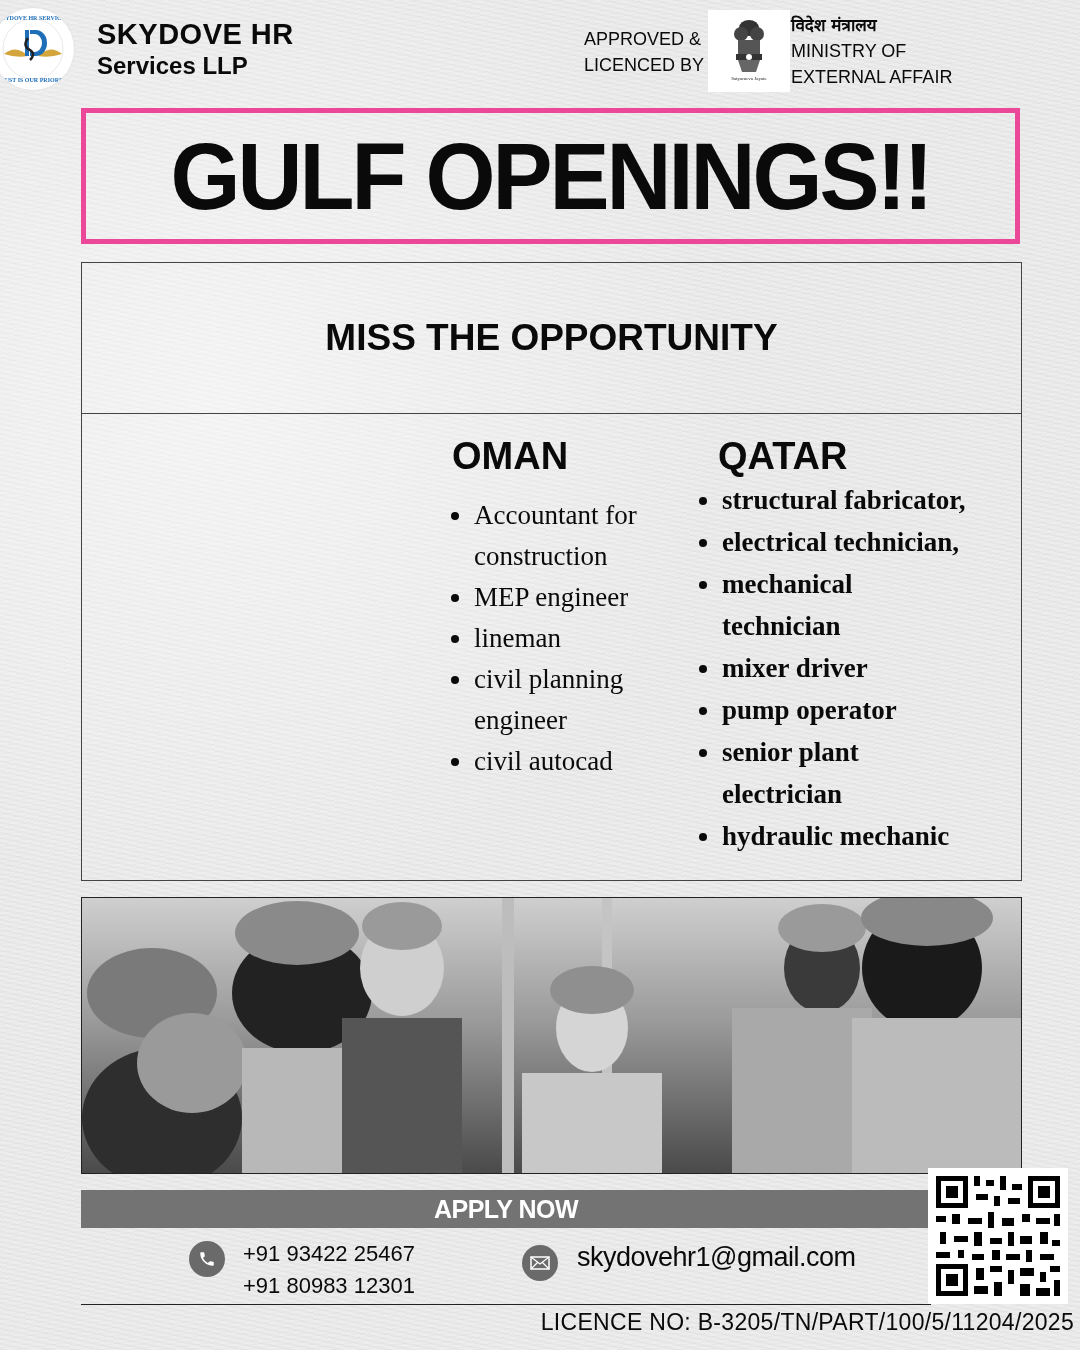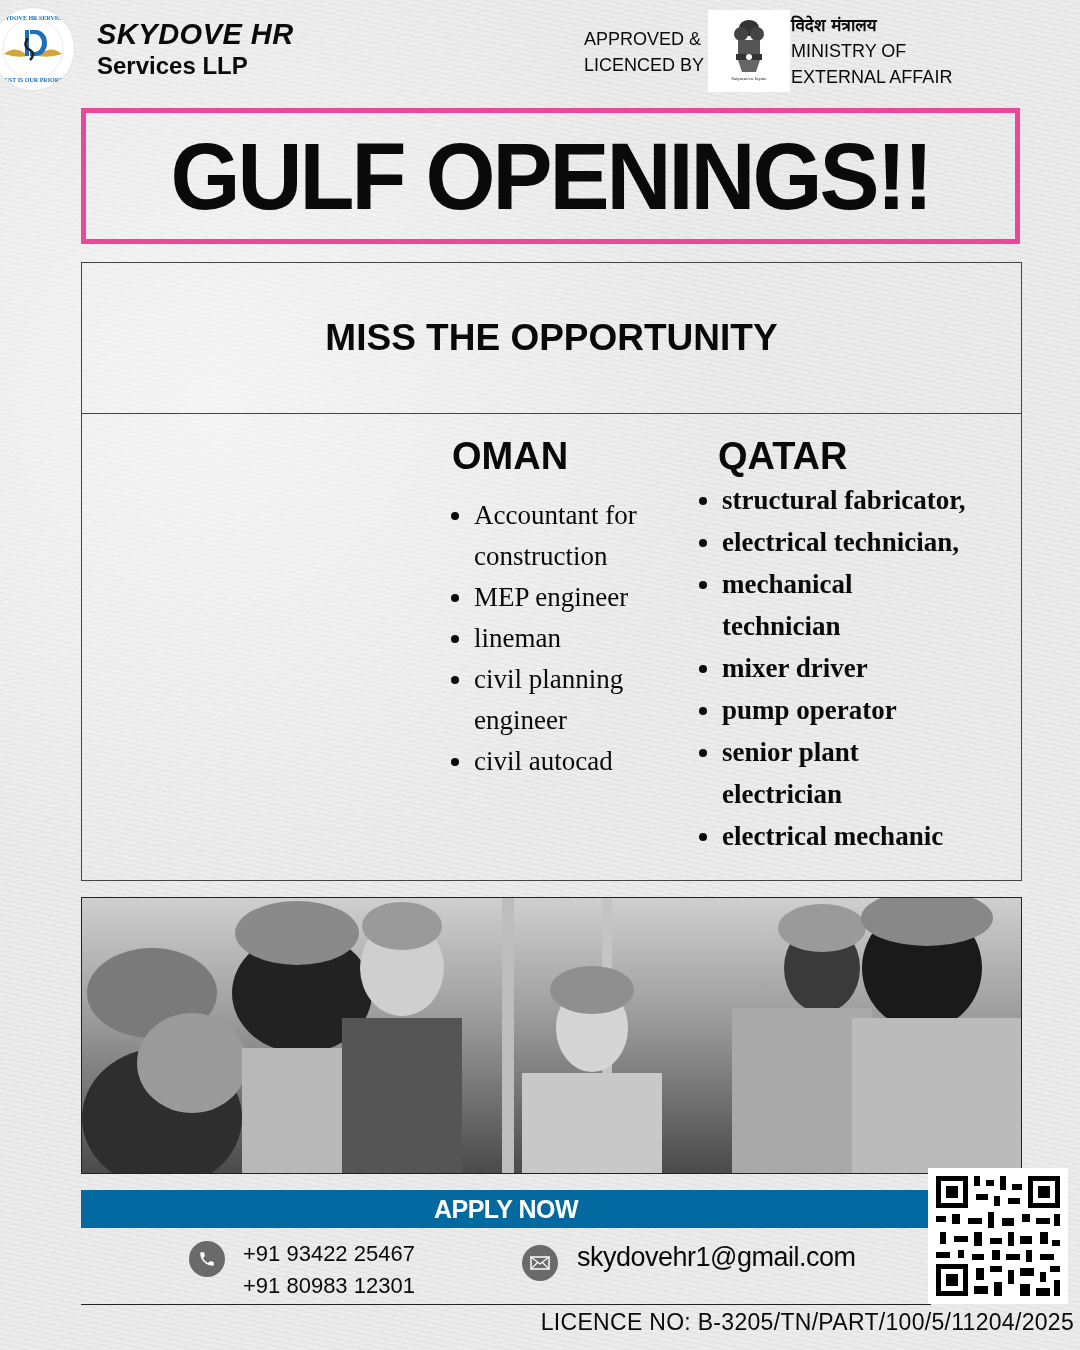--- a/index.html
+++ b/index.html
@@ -7,21 +7,21 @@
     background:#ececec;
     background-image:
       radial-gradient(circle at 20% 30%, rgba(255,255,255,.5) 0, rgba(255,255,255,0) 40%),
       repeating-linear-gradient(12deg, rgba(0,0,0,.025) 0 2px, rgba(255,255,255,.03) 2px 5px),
       repeating-linear-gradient(-8deg, rgba(0,0,0,.02) 0 1px, rgba(255,255,255,0) 1px 4px);
     font-family:"Liberation Sans", sans-serif; color:#0a0a0a;}
   .abs{position:absolute;}
   
   .logo{left:-8px;top:8px;width:82px;height:82px;border-radius:50%;background:#fff;
     box-shadow:0 0 0 1px #e4e4e4;overflow:hidden;}
-  .brand1{left:97px;top:18px;font-size:29px;font-weight:bold;font-style:italic;letter-spacing:.5px;}
+  .brand1{left:97px;top:18px;font-size:29px;font-weight:bold;letter-spacing:.5px;}
   .brand2{left:97px;top:52px;font-size:24px;font-weight:bold;}
   .approved{left:584px;top:26px;font-size:18px;line-height:26px;}
   .emblem{left:708px;top:10px;width:82px;height:82px;background:#fff;}
   .ministry{left:791px;top:12px;font-size:18px;line-height:26px;}
   .ministry .hindi{font-weight:bold;font-family:"DejaVu Sans",sans-serif;font-size:17px;}
   
   .titlebox{left:81px;top:108px;width:939px;height:136px;border:5px solid #ec4899;box-sizing:border-box;
     display:flex;align-items:center;justify-content:center;}
   .title{font-size:90px;font-weight:900;letter-spacing:-3px;font-family:"Liberation Sans",sans-serif;
     transform:scaleY(1.05);}
@@ -41,21 +41,21 @@
   .col.oman ul{padding-left:40px;margin-top:16px;}
   .col.oman li{line-height:41px;}
   .col.qatar{left:598px;width:340px;}
   .col.qatar h2{padding-left:38px;}
   .col.qatar ul{padding-left:42px;font-weight:bold;}
   .col.qatar li{line-height:42px;}
   
   .photo{left:81px;top:897px;width:941px;height:277px;border:1px solid #222;box-sizing:border-box;
     background:linear-gradient(180deg,#cfcfcf 0%,#9a9a9a 45%,#4a4a4a 100%);overflow:hidden;}
   
-  .applybar{left:81px;top:1190px;width:850px;height:38px;background:#0369a1;color:#fff;
+  .applybar{left:81px;top:1190px;width:850px;height:38px;background:#737373;color:#fff;
     display:flex;align-items:center;justify-content:center;font-size:25px;font-weight:bold;letter-spacing:-.5px;}
   .phone-icon,.mail-icon{width:36px;height:36px;border-radius:50%;background:#6a6a6a;color:#fff;
     display:flex;align-items:center;justify-content:center;}
   .phone-icon{left:189px;top:1241px;}
   .mail-icon{left:522px;top:1245px;}
   .phones{left:243px;top:1238px;font-size:22px;line-height:32px;}
   .email{left:577px;top:1242px;font-size:27px;letter-spacing:-.5px;}
   .divider{left:81px;top:1304px;width:850px;height:1px;background:#222;}
   .licence{right:6px;top:1309px;font-size:23px;letter-spacing:.3px;}
   .qr{left:928px;top:1168px;width:140px;height:136px;background:#fff;}
@@ -127,21 +127,21 @@
 
   <div class="col qatar">
     <h2>QATAR</h2>
     <ul>
       <li>structural fabricator,</li>
       <li>electrical technician,</li>
       <li style="width:160px">mechanical technician</li>
       <li>mixer driver</li>
       <li>pump operator</li>
       <li style="width:160px">senior plant electrician</li>
-      <li>electrical mechanic</li>
+      <li>hydraulic mechanic</li>
     </ul>
   </div>
 </div>
 
 <div class="abs photo">
   <svg width="941" height="277" viewBox="0 0 941 277">
     <rect x="420" y="0" width="12" height="277" fill="#bdbdbd"></rect>
     <rect x="520" y="0" width="10" height="277" fill="#c4c4c4"></rect>
 
     <ellipse cx="80" cy="220" rx="80" ry="70" fill="#2e2e2e"></ellipse>

